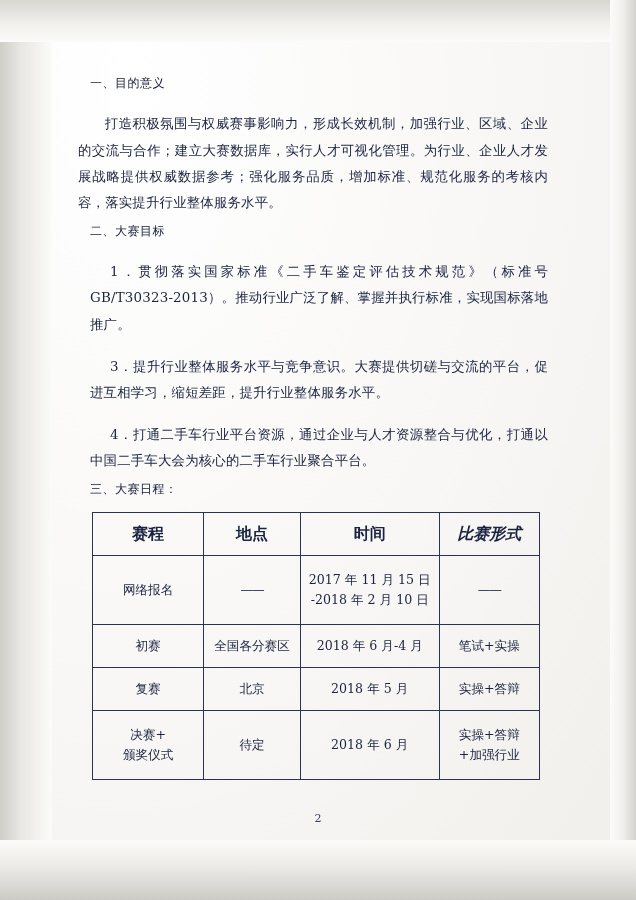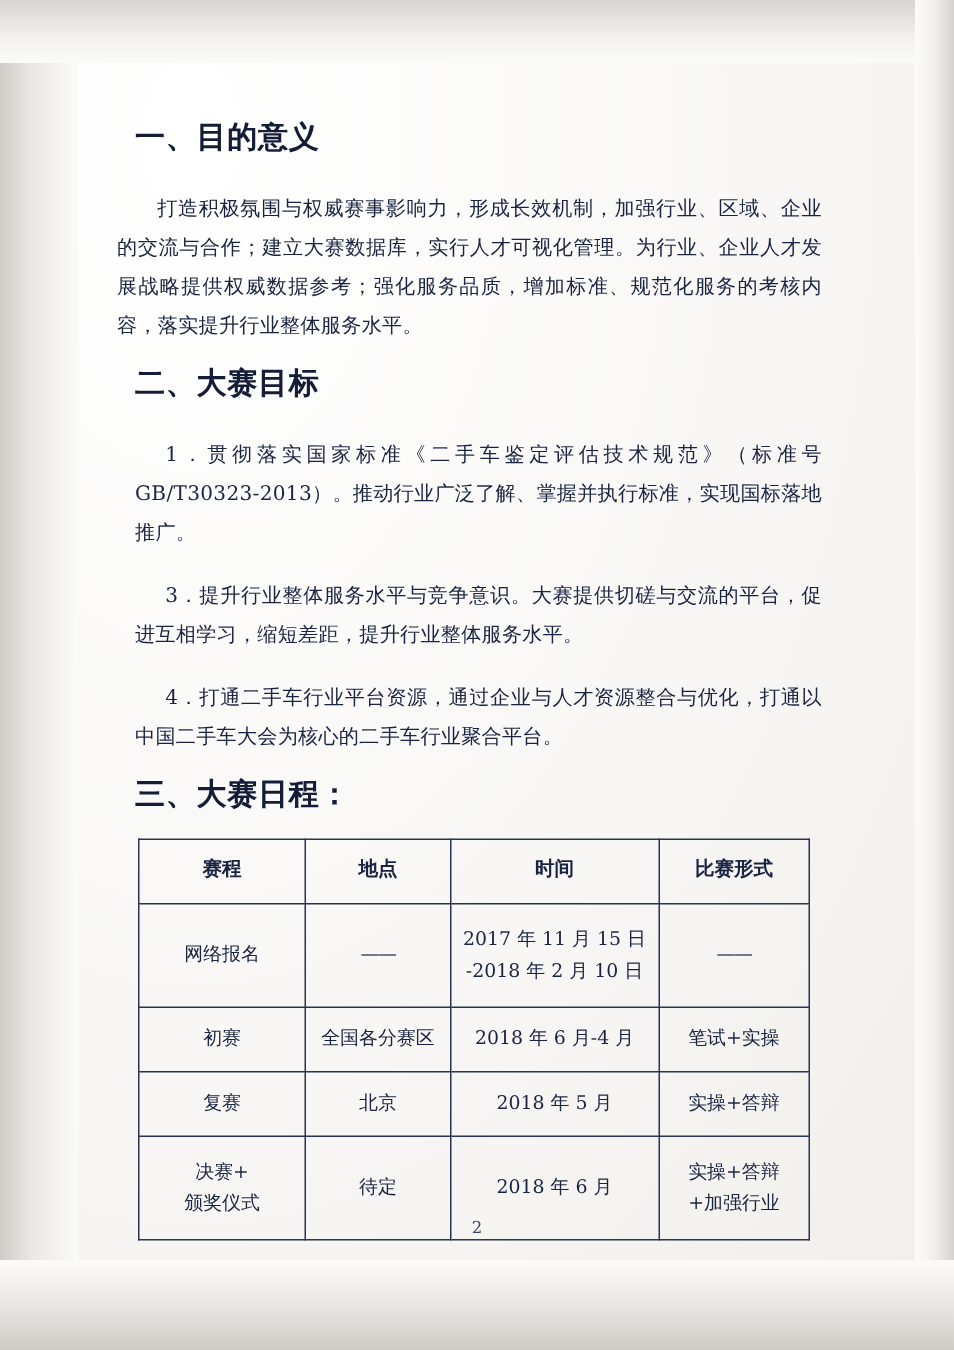--- a/index.html
+++ b/index.html
@@ -47,22 +47,22 @@
   .content {
     position: absolute;
     left: 78px;
     top: 72px;
     width: 470px;
     color: #1a2340;
     font-size: 13.4px;
     line-height: 1.95;
   }
   .heading {
-    font-weight: bold;
-    font-size: 20px;
+    font-weight: normal;
+    font-size: 12px;
     letter-spacing: 0.5px;
     margin: 0 0 2px 0;
     color: #141c38;
   }
   .h-indent { padding-left: 12px; }
   .para {
     margin: 16px 0 2px 0;
     text-align: justify;
     text-justify: inter-ideograph;
     letter-spacing: 0.2px;
@@ -83,26 +83,26 @@
     border: 1px solid #2b3352;
     text-align: center;
     vertical-align: middle;
     padding: 6px 2px;
     font-weight: normal;
     line-height: 1.6;
   }
   table.schedule th {
     font-weight: bold;
     height: 30px;
-    font-size: 13px;
+    font-size: 16px;
   }
   .col1 { width: 112px; }
   .col2 { width: 96px; }
   .col3 { width: 140px; }
-  .col4 { width: 100px; }
+  .col4 { width: 100px; font-style: italic; }
   .row-tall td { height: 56px; }
   .row-mid td { height: 30px; }
   .row-big td { height: 56px; }
   .dash { letter-spacing: -1px; }
   .two-line span { display: block; }
 
   .page-number {
     position: absolute;
     left: 0;
     right: 0;

